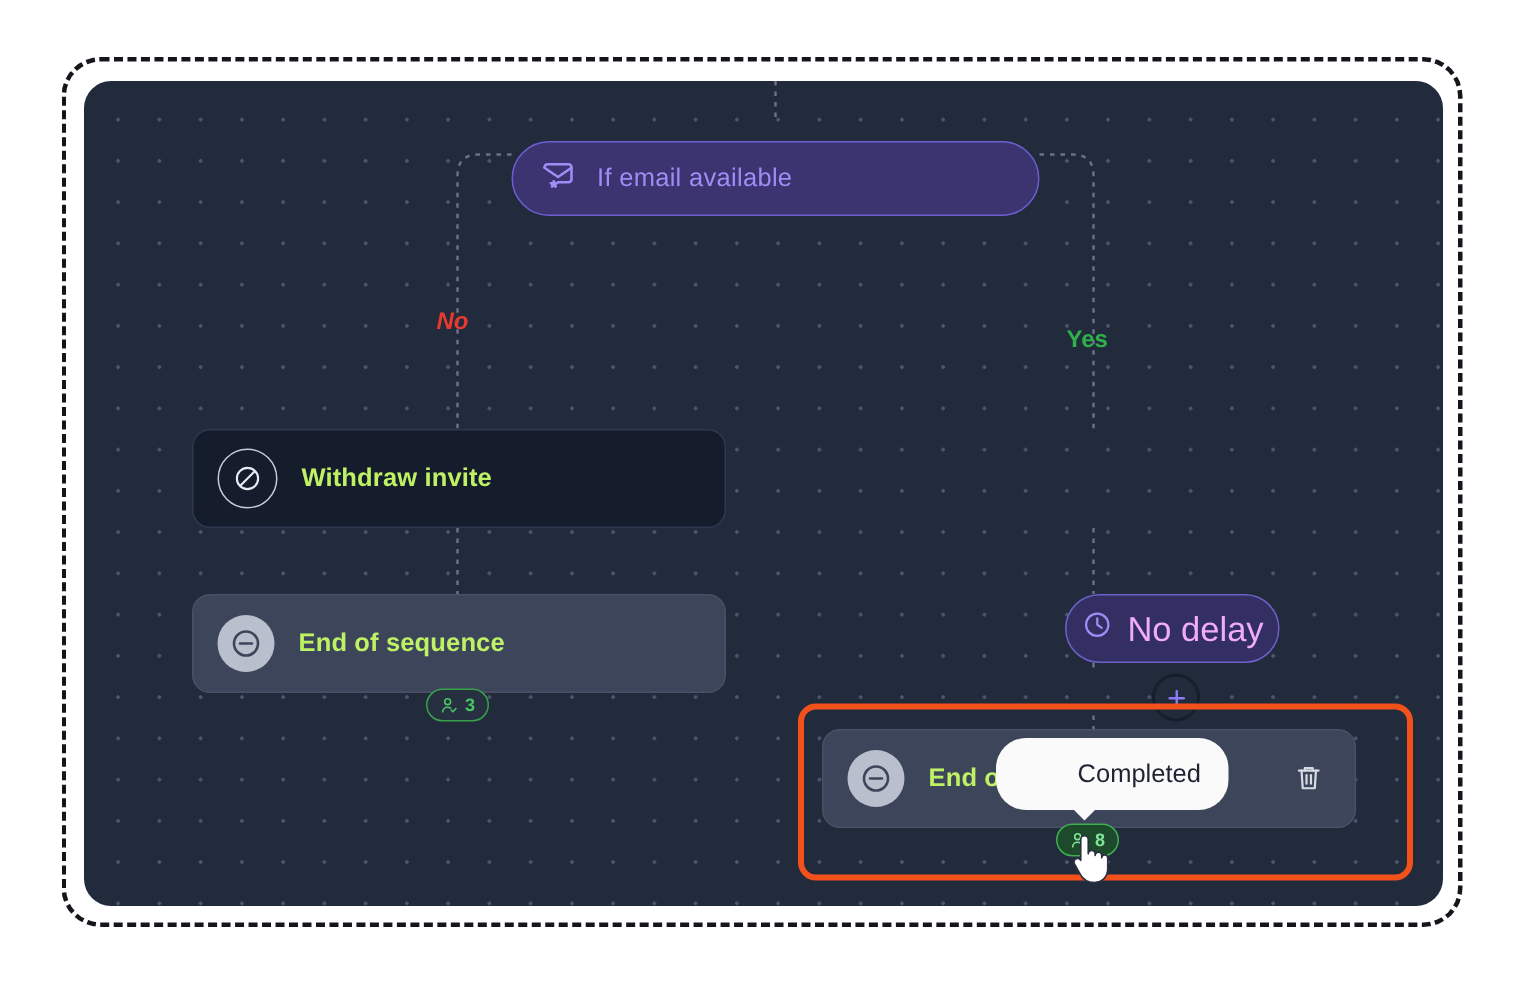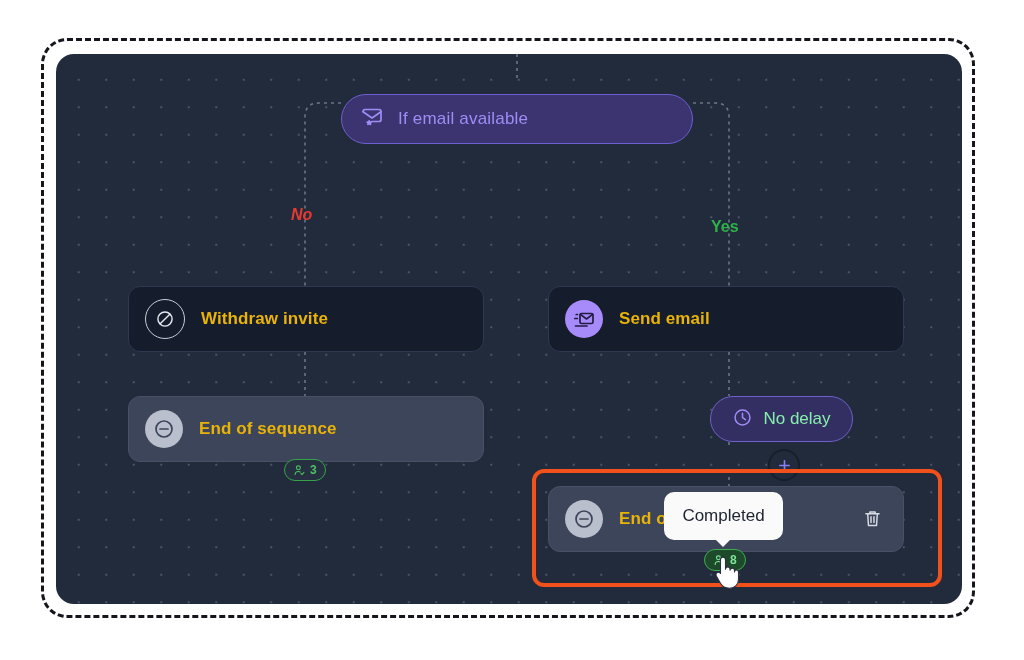--- a/index.html
+++ b/index.html
@@ -31,21 +31,21 @@
   #node-condition{
     left:285px;top:24px;width:352px;height:50px;border-radius:25px;
     background:#3b3470;border:1px solid #6c5fd0;padding-left:18px;gap:14px;margin-top:16px;
   }
   #node-condition .label{color:#9f8cf5;font-size:17px;letter-spacing:.2px;}
 
   
   .card{
     width:356px;height:66px;border-radius:12px;padding-left:16px;gap:16px;
   }
-  .card .label{color:#eab308;font-size:17px;font-weight:700;letter-spacing:.1px;}
+  .card .label{color:#bef264;font-size:17px;font-weight:700;letter-spacing:.1px;}
   .card-dark{background:#151c2b;border:1px solid #2e3850;}
   .card-slate{background:#3c4559;border:1px solid #4a real;}
   .card-slate{background:#3c4559;border:1px solid #4a5166;}
 
   #node-withdraw{left:72px;top:232px;}
   #node-endseq-left{left:72px;top:342px;}
   #node-send{left:492px;top:232px;}
   #node-endseq-right{left:492px;top:432px;}
 
   
@@ -56,21 +56,21 @@
   .ico-ring{border:1.6px solid #c6ccd8;}
   .ico-gray{background:#b9bfcc;}
   .ico-purple{background:#a78bfa;}
 
   
   #node-delay{
     left:654px;top:342px;width:143px;height:46px;border-radius:23px;
     background:#332f63;border:1px solid #6d61c9;
     justify-content:center;gap:10px;
   }
-  #node-delay .label{color:#86efac;font-size:17px;}
+  #node-delay .label{color:#f0abfc;font-size:23px;}
 
   
   #add-step-button{
     position:absolute;left:712px;top:395px;width:28px;height:28px;border-radius:50%;
     background:#222b3c;border:2.5px solid #171e2c;
     display:flex;align-items:center;justify-content:center;cursor:pointer;
   }
   #add-step-button svg{display:block;}
 
   
@@ -97,22 +97,22 @@
 
   
   #delete-step-button{
     position:absolute;left:800px;top:448px;width:32px;height:32px;
     display:flex;align-items:center;justify-content:center;cursor:pointer;
   }
 
   
   #tooltip{
     position:absolute;left:608px;top:438px;width:119px;height:48px;
-    background:#fafafa;border-radius:10px;
-    display:flex;align-items:center;justify-content:center;
+    background:#fafafa;border-radius:20px;
+    display:flex;align-items:center;justify-content:center;padding-left:36px;
   }
   #tooltip .label{color:#1d2330;font-size:17px;}
   #tooltip-arrow{
     position:absolute;left:658px;top:484px;width:0;height:0;
     border-left:9px solid transparent;border-right:9px solid transparent;
     border-top:9px solid #fafafa;
   }
 
   
   #mouse-cursor{position:absolute;left:655px;top:499px;}
@@ -172,32 +172,20 @@
   <div class="node card card-slate" id="node-endseq-left">
     <span class="ico-circle ico-gray">
       <svg width="24" height="24" viewBox="0 0 24 24" fill="none" stroke="#3c4559" stroke-width="1.7" stroke-linecap="round">
         <circle cx="12" cy="12" r="8"></circle>
         <line x1="8" y1="12" x2="16" y2="12"></line>
       </svg>
     </span>
     <span class="label">End of sequence</span>
   </div>
 
-  <div class="node card card-dark" id="node-send">
-    <span class="ico-circle ico-purple">
-      <svg width="24" height="24" viewBox="0 0 24 24" fill="none" stroke="#231b42" stroke-width="1.7" stroke-linecap="round" stroke-linejoin="round">
-        <rect x="8" y="6.5" width="13" height="10" rx="1.6"></rect>
-        <path d="M8.4 7.4 14.5 12l6.1-4.6"></path>
-        <line x1="3.5" y1="19" x2="15" y2="19"></line>
-        <line x1="4.2" y1="7.5" x2="5.4" y2="7.5"></line>
-        <line x1="2.8" y1="11.5" x2="5.4" y2="11.5"></line>
-      </svg>
-    </span>
-    <span class="label">Send email</span>
-  </div>
 
   <div class="node" id="node-delay">
     <span class="ico">
       <svg width="21" height="21" viewBox="0 0 24 24" fill="none" stroke="#9f8cf5" stroke-width="1.7" stroke-linecap="round">
         <circle cx="12" cy="12" r="8.5"></circle>
         <path d="M12 7.2V12l3.4 2.4"></path>
       </svg>
     </span>
     <span class="label">No delay</span>
   </div>

